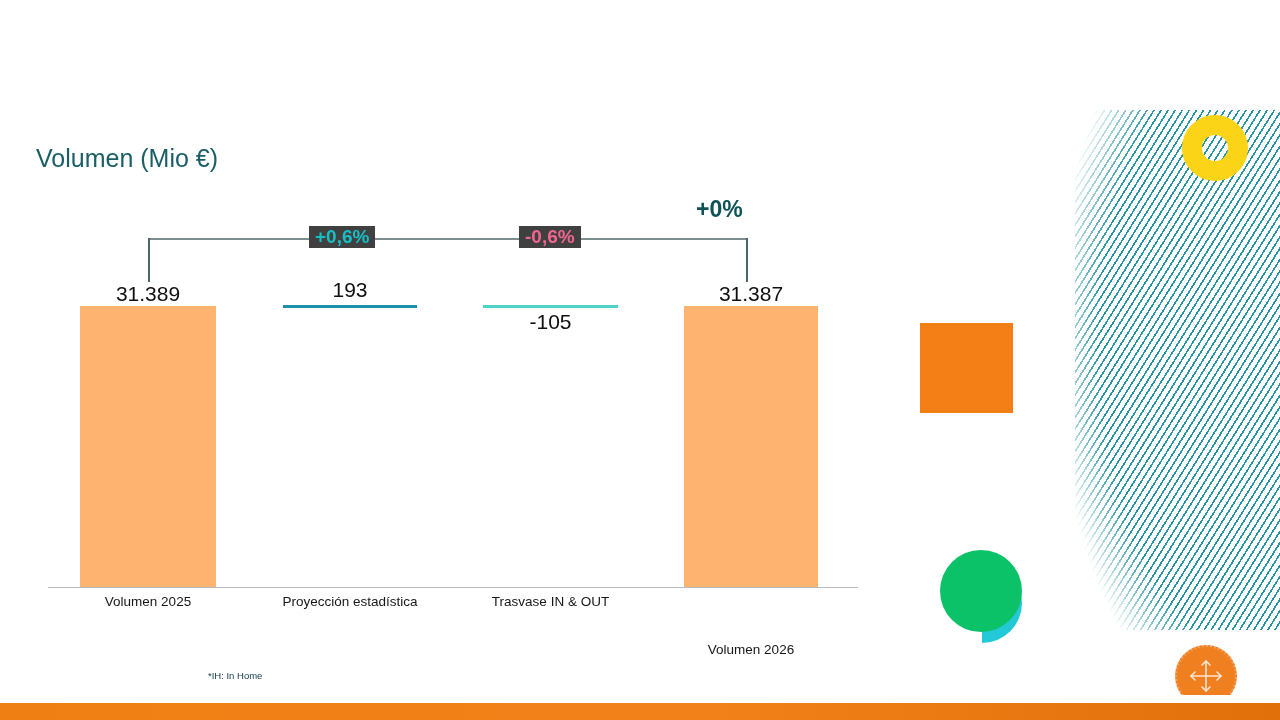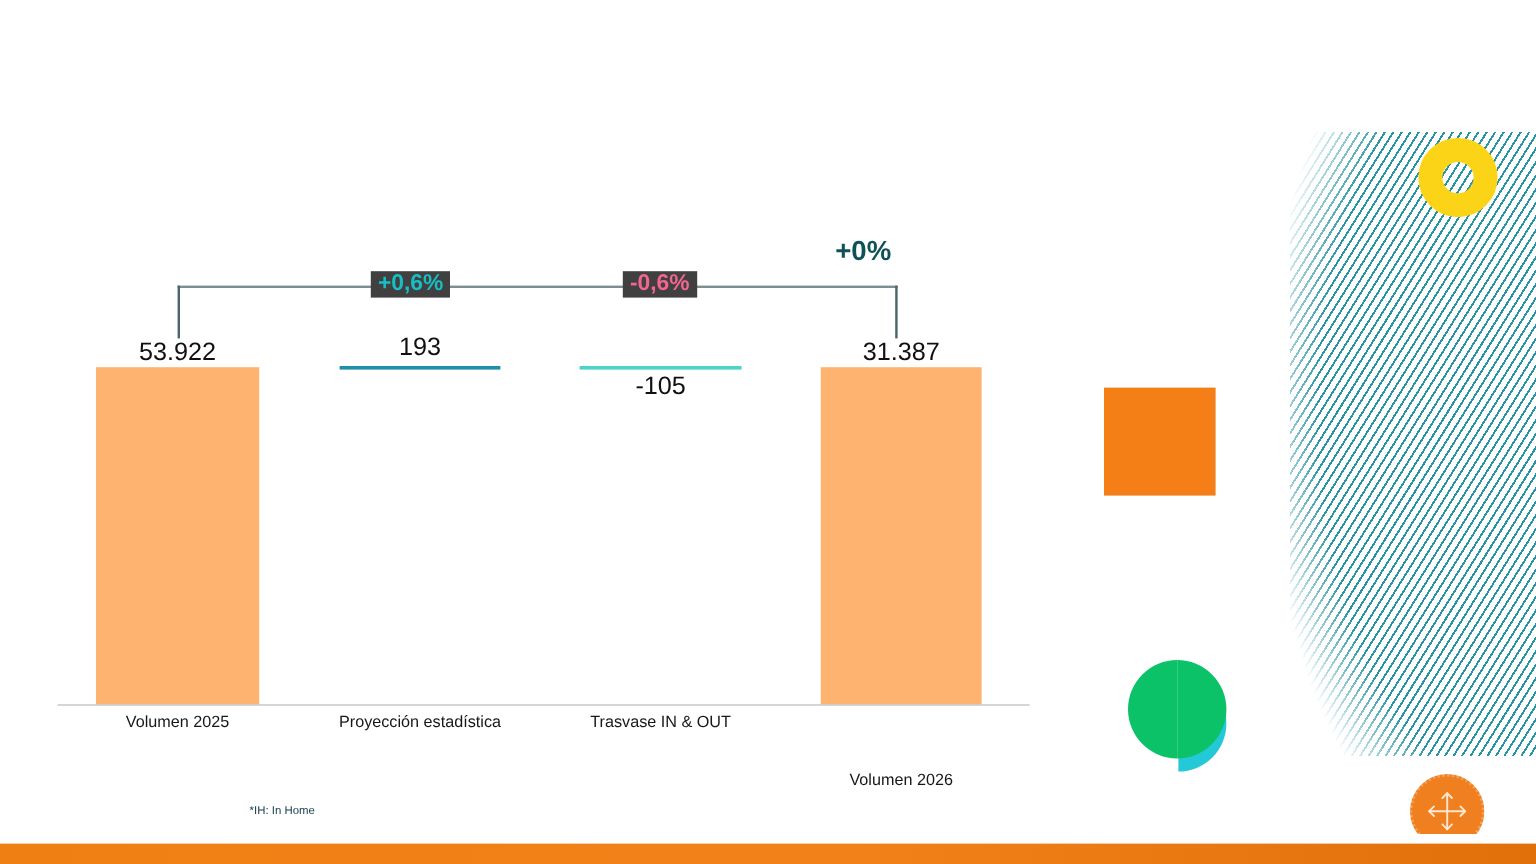--- a/index.html
+++ b/index.html
@@ -109,20 +109,21 @@
     position:absolute;left:275px;top:550px;width:62px;height:62px;border-radius:50%;
     background:#F07F1F;border:2px dotted #F3A15C;box-sizing:border-box;
   }
   .move-btn svg{position:absolute;left:11px;top:11px;}
 </style>
 </head>
 <body>
 
 <div class="slide">
 
+  <div class="subtitle">Volumen (Mio €)</div>
 
   <div class="chart">
 
     <div class="bracket-h" style="left:148px;top:238px;width:600px;"></div>
     <div class="bracket-v" style="left:148px;top:238px;height:44px;"></div>
     <div class="bracket-v" style="left:746px;top:238px;height:44px;"></div>
 
     <div class="pct-total" style="left:696px;top:196px;">+0%</div>
 
     <div class="pct" style="left:309px;top:226px;color:#17BFC4;">+0,6%</div>
@@ -130,21 +131,21 @@
     <div class="pct" style="left:519px;top:226px;color:#F2658F;">-0,6%</div>
 
     <div class="bar" style="left:80px;top:306px;width:136px;height:281px;"></div>
 
     <div class="connector" style="left:283px;top:305px;width:134px;background:#1E8FA8;"></div>
 
     <div class="connector" style="left:483px;top:305px;width:135px;background:#4ED3C8;"></div>
 
     <div class="bar" style="left:684px;top:306px;width:134px;height:281px;"></div>
 
-    <div class="val-label" style="left:80px;top:282px;width:136px;">53.922</div>
+    <div class="val-label" style="left:80px;top:282px;width:136px;">31.389</div>
 
     <div class="val-label" style="left:283px;top:278px;width:134px;">193</div>
 
     <div class="val-label" style="left:483px;top:310px;width:135px;">-105</div>
 
     <div class="val-label" style="left:684px;top:282px;width:134px;">31.387</div>
 
     <div class="axis-line"></div>
 
     <div class="cat-label" style="left:68px;width:160px;">Volumen 2025</div>

